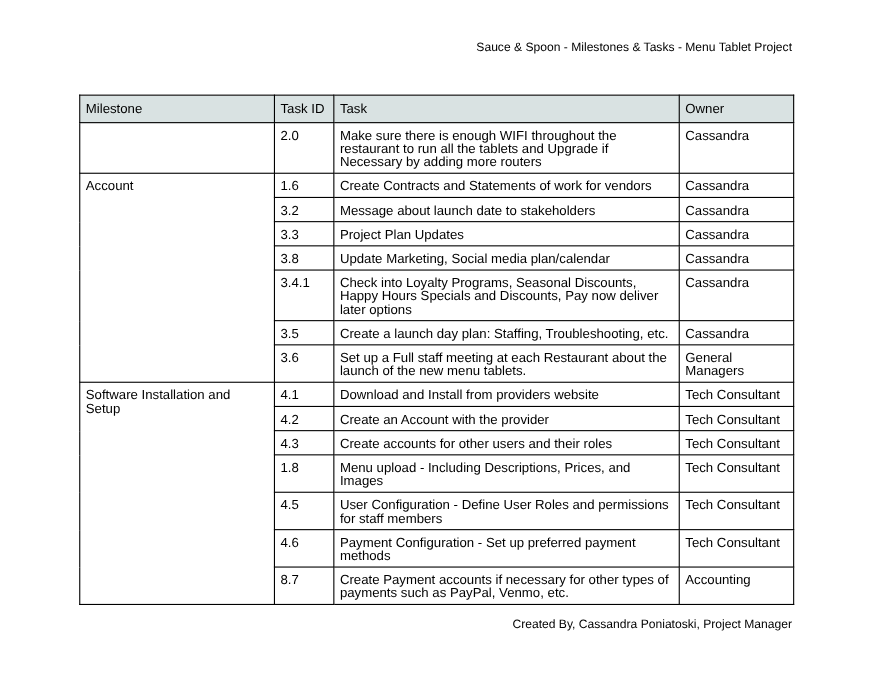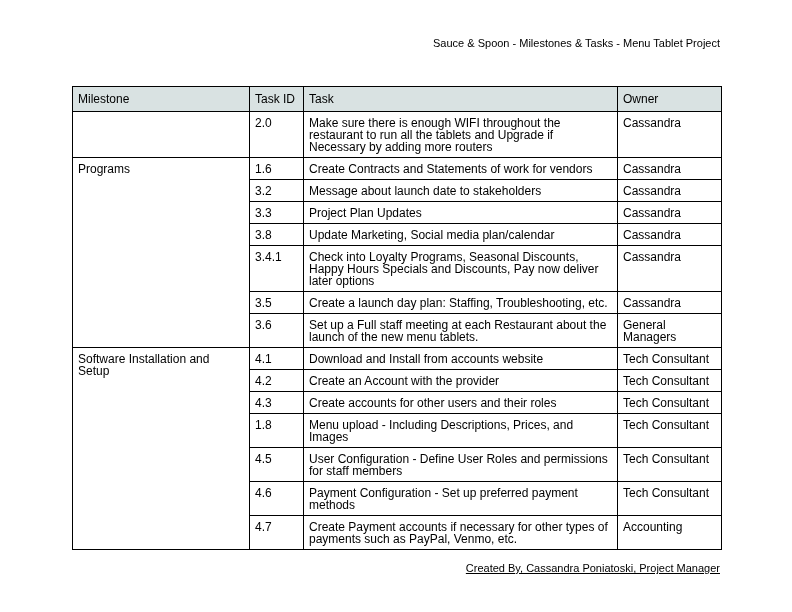--- a/index.html
+++ b/index.html
@@ -1,18 +1,18 @@
 <!DOCTYPE html>
 <html><head>
 <meta charset="utf-8">
 <style>
   html, body { margin: 0; padding: 0; background: #ffffff; }
   body { width: 792px; height: 612px; position: relative; font-family: "Liberation Sans", sans-serif; color: #000; }
   .doc-title { position: absolute; top: 37px; right: 72px; font-size: 11px; margin-left: 33px; }
-  .footer { position: absolute; top: 562px; right: 72px; font-size: 11px; text-decoration: underline; }
+  .footer { position: absolute; top: 562px; right: 72px; font-size: 11px; }
   table.tasks { position: absolute; top: 86px; left: 72px; width: 649px; border-collapse: collapse; font-size: 12px; table-layout: fixed; }
   table.tasks th, table.tasks td { border: 1px solid #000; padding: 5px 5px 4px 5px; vertical-align: top; text-align: left; line-height: 12px; font-weight: normal; }
   table.tasks thead th { background: #d9e2e2; padding-top: 6px; padding-bottom: 6px; }
   td.milestone { vertical-align: middle; }
   col.c1 { width: 177px; } col.c2 { width: 54px; } col.c3 { width: 314px; } col.c4 { width: 104px; }
 </style>
 </head>
 <body>
 
 <div class="doc-title">Sauce &amp; Spoon - Milestones &amp; Tasks - Menu Tablet Project</div>
@@ -33,21 +33,21 @@
     </tr>
   </thead>
   <tbody id="tbody">
       <tr>
         <td class="milestone" rowspan="1"></td>
         <td>2.0</td>
         <td>Make sure there is enough WIFI throughout the restaurant to run all the tablets and Upgrade if Necessary by adding more routers</td>
         <td>Cassandra</td>
       </tr>
       <tr>
-        <td class="milestone" rowspan="7">Programs</td>
+        <td class="milestone" rowspan="7">Account</td>
         <td>1.6</td>
         <td>Create Contracts and Statements of work for vendors</td>
         <td>Cassandra</td>
       </tr>
       <tr>
         <td>3.2</td>
         <td>Message about launch date to stakeholders</td>
         <td>Cassandra</td>
       </tr>
       <tr>
@@ -71,21 +71,21 @@
         <td>Cassandra</td>
       </tr>
       <tr>
         <td>3.6</td>
         <td>Set up a Full staff meeting at each Restaurant about the launch of the new menu tablets.</td>
         <td>General Managers</td>
       </tr>
       <tr>
         <td class="milestone" rowspan="7">Software Installation and Setup</td>
         <td>4.1</td>
-        <td>Download and Install from accounts website</td>
+        <td>Download and Install from providers website</td>
         <td>Tech Consultant</td>
       </tr>
       <tr>
         <td>4.2</td>
         <td>Create an Account with the provider</td>
         <td>Tech Consultant</td>
       </tr>
       <tr>
         <td>4.3</td>
         <td>Create accounts for other users and their roles</td>
@@ -100,20 +100,20 @@
         <td>4.5</td>
         <td>User Configuration - Define User Roles and permissions for staff members</td>
         <td>Tech Consultant</td>
       </tr>
       <tr>
         <td>4.6</td>
         <td>Payment Configuration - Set up preferred payment methods</td>
         <td>Tech Consultant</td>
       </tr>
       <tr>
-        <td>4.7</td>
+        <td>8.7</td>
         <td>Create Payment accounts if necessary for other types of payments such as PayPal, Venmo, etc.</td>
         <td>Accounting</td>
       </tr>
     </tbody>
 </table>
 
 <div class="footer">Created By, Cassandra Poniatoski, Project Manager</div>
 
 </body></html>

